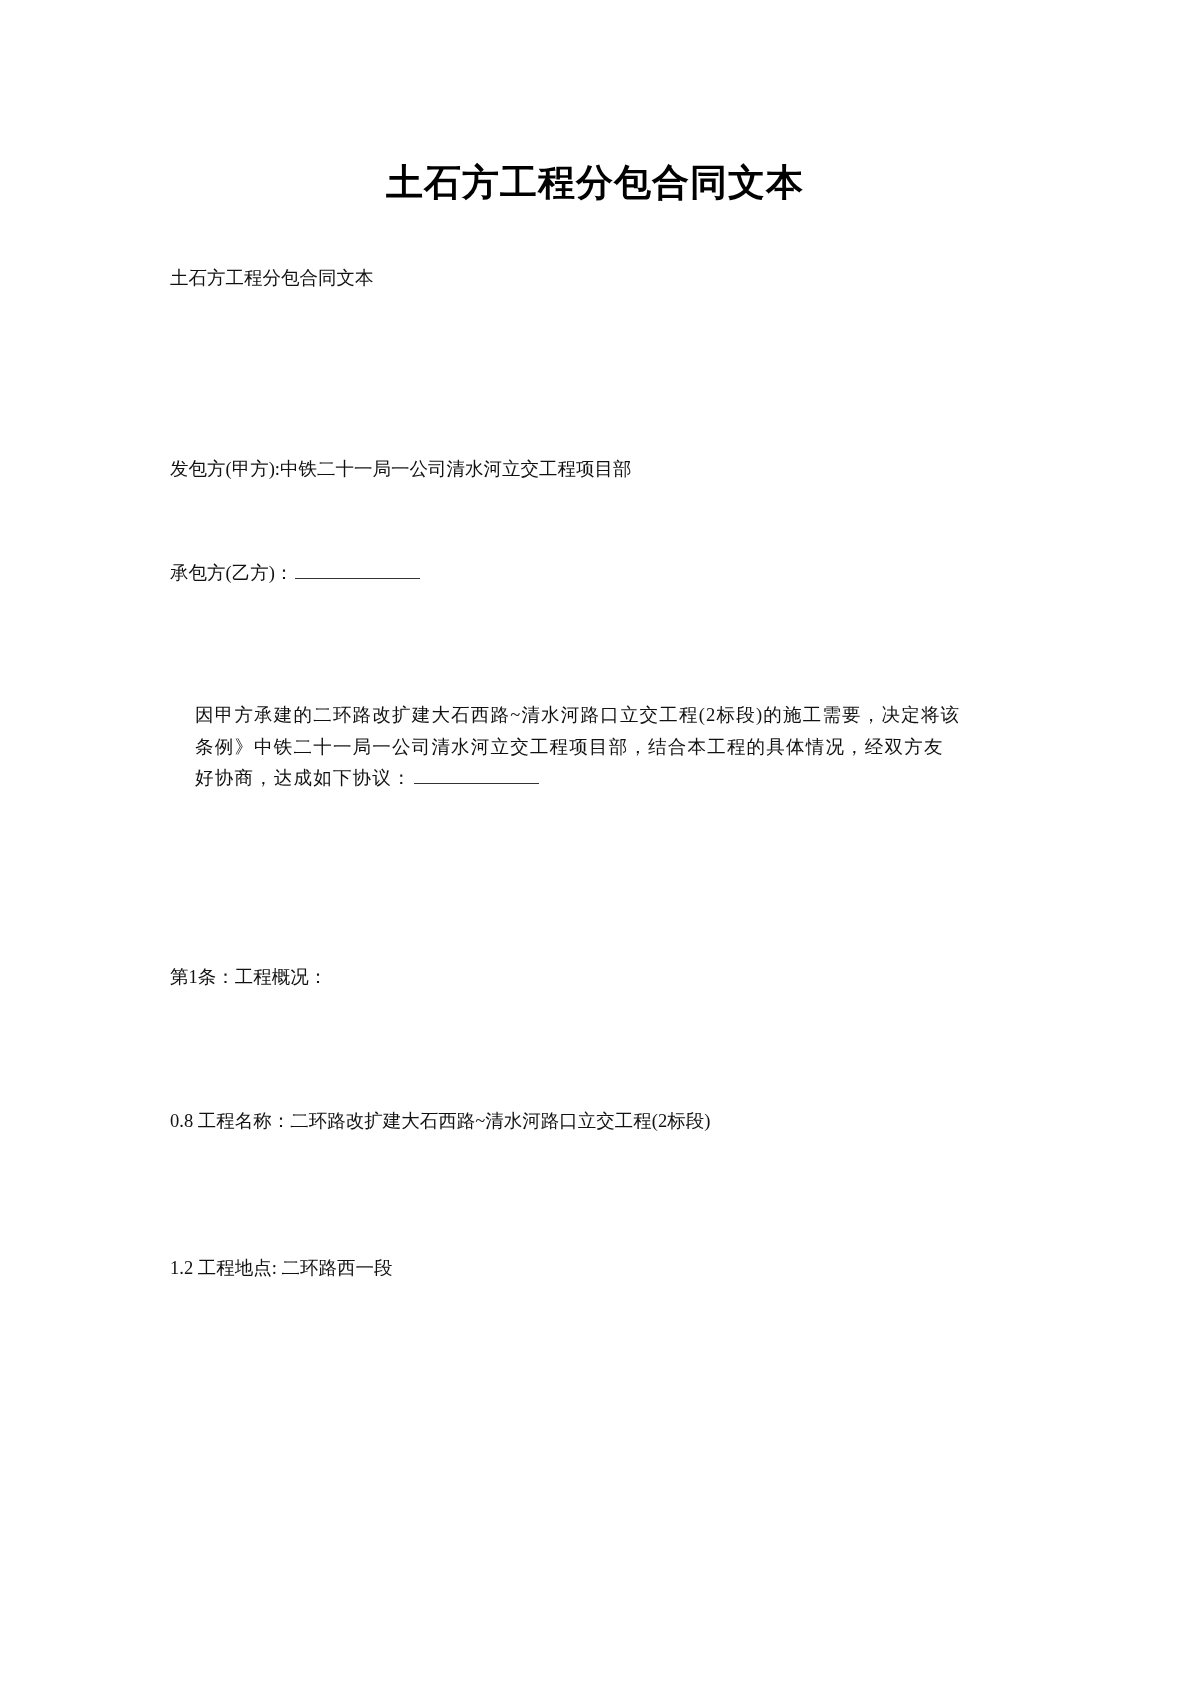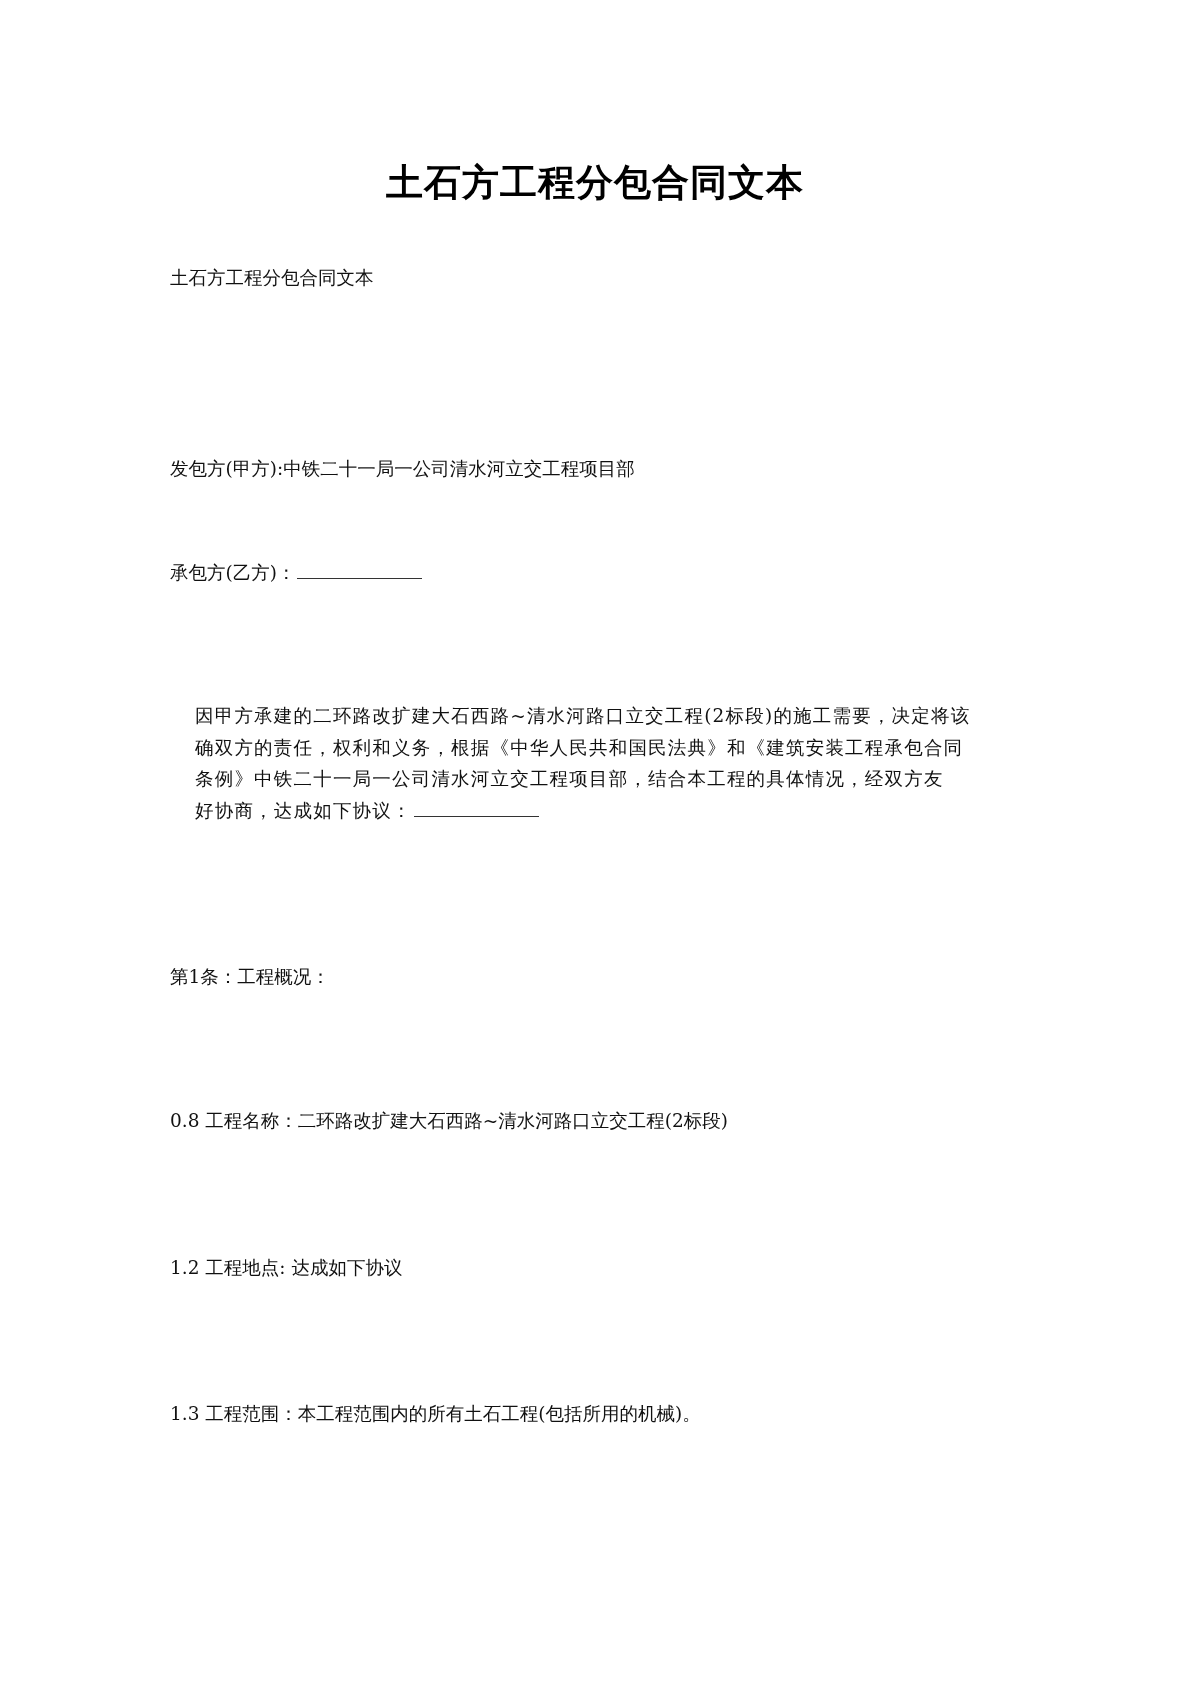--- a/index.html
+++ b/index.html
@@ -1,18 +1,18 @@
 <!DOCTYPE html>
 <html><head>
   <meta charset="utf-8">
   <style>
     html, body { margin: 0; padding: 0; background: #ffffff; }
     body { width: 1190px; height: 1683px; position: relative; overflow: hidden;
            font-family: "DejaVu Serif", "Liberation Serif", serif; color: #111; }
-    .page { position: absolute; left: 0; top: 0; width: 1190px; height: 1683px; }
+    .page { position: absolute; left: 0; top: 0; width: 1190px; height: 1683px; font-family: Liberation Serif, serif; }
     .title { position: absolute; left: 0; width: 1190px; top: 158px; text-align: center;
              font-size: 37px; font-weight: bold; letter-spacing: 1px; color: #000; }
     .line { position: absolute; left: 170px; font-size: 18.5px; white-space: nowrap; }
     .para { position: absolute; left: 170px; width: 850px; font-size: 18.5px; line-height: 31.6px;
             text-align: justify; letter-spacing: 1.2px; margin-left: 25px; }
     .blank { display: inline-block; width: 125px; border-bottom: 1px solid #333; height: 14px; vertical-align: baseline; margin-left: 2px; }
   </style>
 </head>
 <body>
 
@@ -25,35 +25,30 @@
   <div class="line" style="top:412px;margin-top:44px;">
     <span>发包方(甲方):</span><span>中铁二十一局一公司清水河立交工程项目部</span>
   </div>
 
   <div class="line" style="top:560px;">
     <span>承包方(乙方)：</span><span class="blank"></span>
   </div>
 
   <div class="para" style="top:700px;">
     <div>因甲方承建的二环路改扩建大石西路~清水河路口立交工程(2标段)的施工需要，决定将该</div>
-    <div>确双方的责任，权利和义务，根据《中华人民共和国民法典》和《建筑安装工程承包合同</div>
     <div>条例》中铁二十一局一公司清水河立交工程项目部，结合本工程的具体情况，经双方友</div>
     <div><span>好协商，达成如下协议：</span><span class="blank"></span></div>
   </div>
 
   <div class="line" style="top:964px;">第1条：工程概况：</div>
 
   <div class="line" style="top:1108px;">
     <span>0.8</span>
     <span>工程名称：</span><span>二环路改扩建大石西路~清水河路口立交工程(2标段)</span>
   </div>
 
   <div class="line" style="top:1255px;">
     <span>1.2</span>
-    <span>工程地点:</span>&nbsp;<span>达成如下协议</span>
+    <span>工程地点:</span>&nbsp;<span>二环路西一段</span>
   </div>
 
-  <div class="line" style="top:1401px;">
-    <span>1.3</span>
-    <span>工程范围：</span><span>本工程范围内的所有土石工程(包括所用的机械)。</span>
-  </div>
 
 </div>
 
 </body></html>

